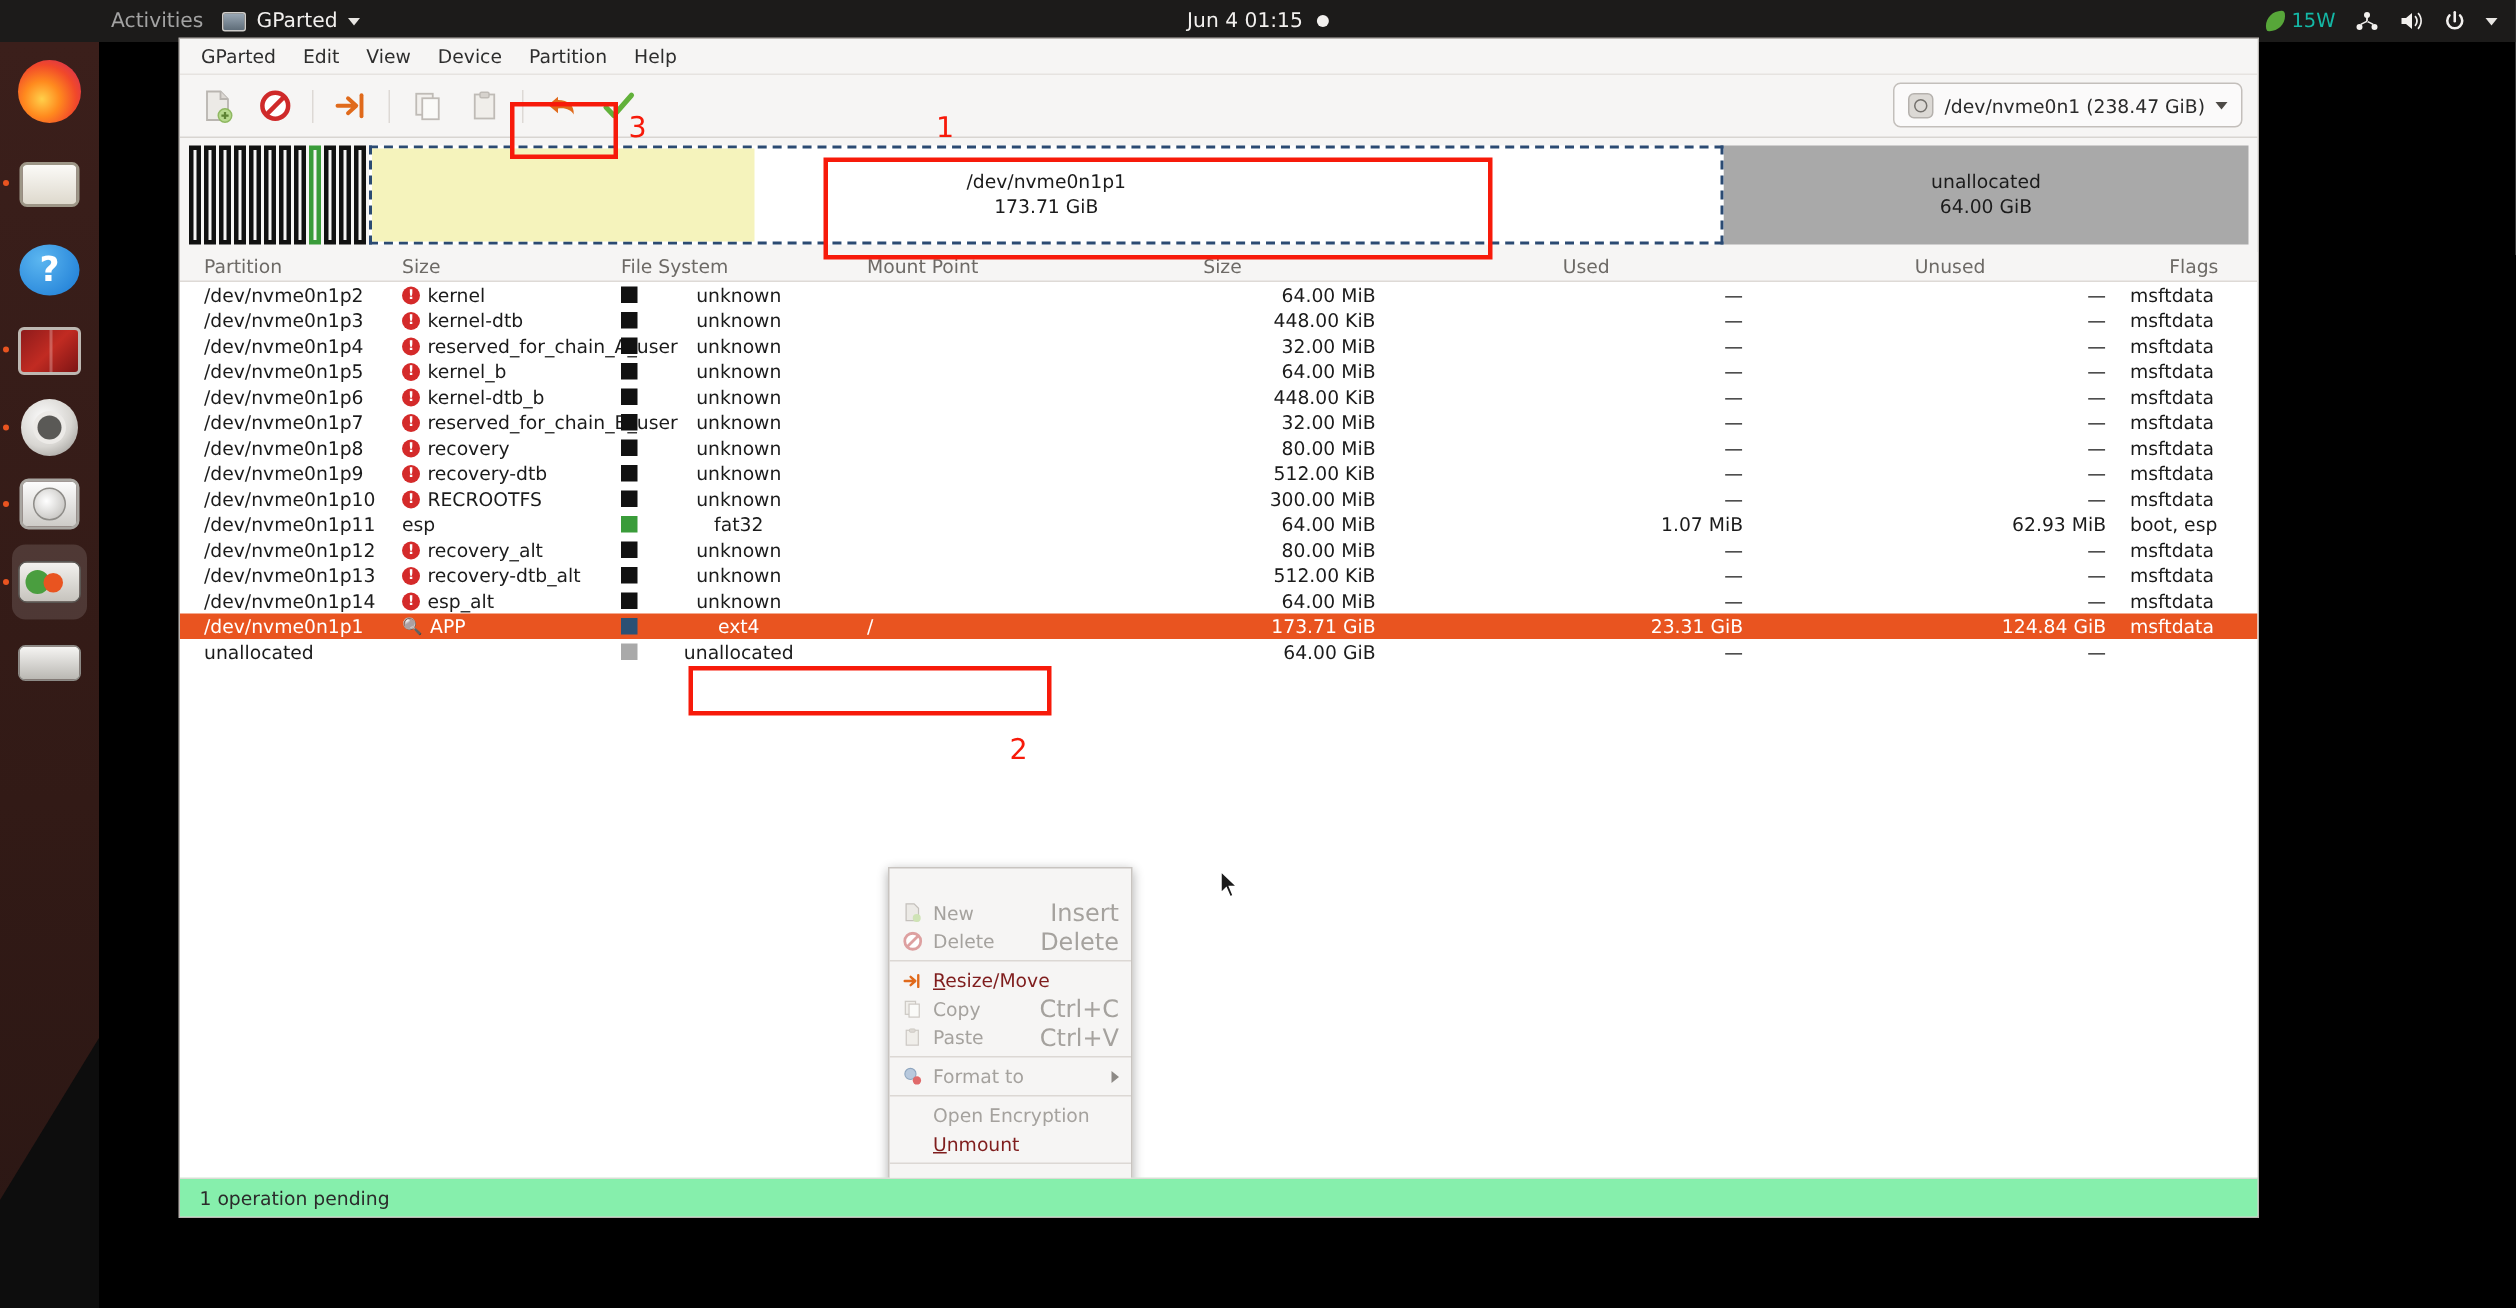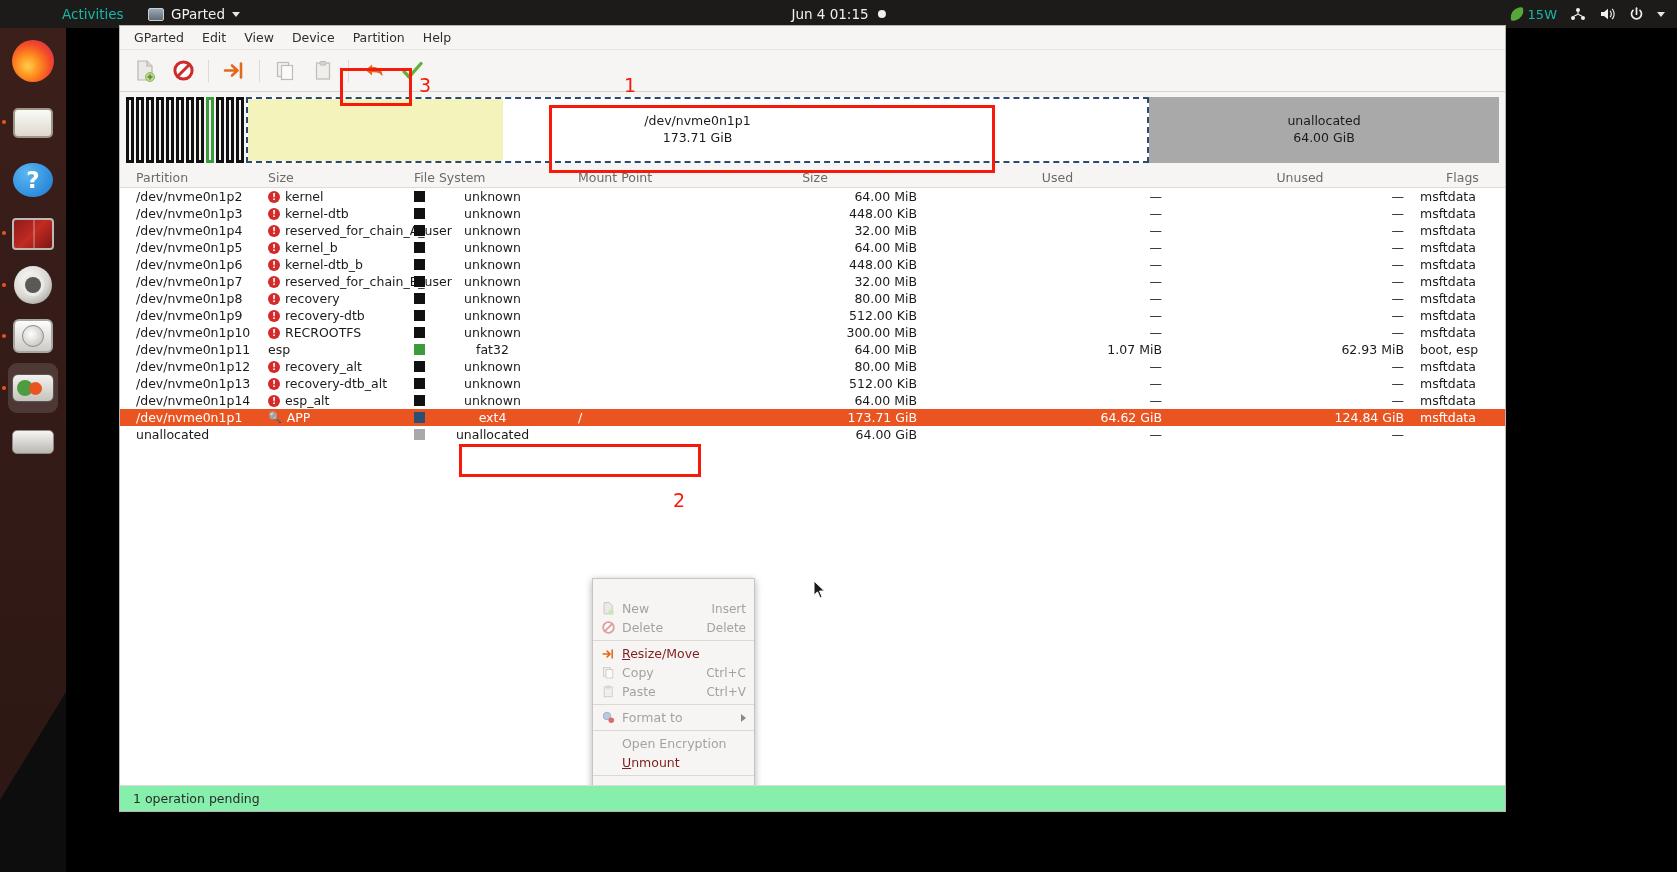--- a/index.html
+++ b/index.html
@@ -10,21 +10,21 @@
     overflow: hidden;
   }
   #root { position: relative; width: 1677px; height: 872px; background: #000; }
 
   
   .topbar {
     position: absolute; left: 0; top: 0; width: 1677px; height: 28px;
     background: #1c1b1a; color: #e6e4e1; font-size: 13.5px;
     display: flex; align-items: center;
   }
-  .tb-activities { position: absolute; left: 62px; color: #14b8a6; font-size: 13.5px; }
+  .tb-activities { position: absolute; left: 74px; color: #a3a3a3; font-size: 13.5px; }
   .tb-app { position: absolute; left: 148px; display: flex; align-items: center; gap: 7px; }
   .tb-app-icon {
     width: 16px; height: 13px; border: 1.6px solid #cfcdca; border-radius: 2px;
     background: linear-gradient(#9aa8b5, #5f6d79); position: relative;
   }
   .tb-app-name { font-size: 13.5px; color: #f2f0ee; }
   .caret-down {
     width: 0; height: 0; border-left: 4.5px solid transparent; border-right: 4.5px solid transparent;
     border-top: 5px solid #e8e6e3;
   }
@@ -219,21 +219,21 @@
     position: absolute; left: 472px; top: 410px; width: 163px;
     background: #f6f5f4; border: 1px solid #c8c4c0; box-shadow: 0 2px 7px rgba(0,0,0,0.32);
     padding: 20px 0; font-size: 12.5px; z-index: 30;
   }
   .mi {
     height: 19px; display: flex; align-items: center; padding: 0 8px 0 9px;
     color: #7f1d1d; gap: 7px;
   }
   .mi.disabled { color: #a5a29e; }
   .mi .milabel { flex: 1; }
-  .mi .accel { color: #a5a29e; font-size: 12px; }
+  .mi .accel { color: #a5a29e; font-size: 16px; }
   .mi-ic { width: 13px; height: 13px; flex: 0 0 auto; display: flex; align-items: center; justify-content: center; }
   .msep { height: 1px; background: #dcd8d4; margin: 3px 0; }
   .submark {
     width: 0; height: 0; border-top: 4px solid transparent; border-bottom: 4px solid transparent;
     border-left: 5px solid #8d8a86;
   }
   .u { text-decoration: underline; }
 
   
   .statusbar {
@@ -376,20 +376,25 @@
         <svg width="23" height="21" viewBox="0 0 23 21">
           <path d="M9 4.5L2.5 10 9 15.5v-3.2c5.5-.6 8.6 1 10.5 4 .3-6.3-3.7-9.4-10.5-9.6z" fill="#e06a1b"></path>
         </svg>
       </div>
       <div class="tool">
         <svg width="23" height="21" viewBox="0 0 23 21">
           <path d="M3 11.5l5.2 5.5L20 3.5" fill="none" stroke="#62b13a" stroke-width="3.4" stroke-linecap="round" stroke-linejoin="round"></path>
         </svg>
       </div>
 
+      <div class="devbtn">
+        <span class="devbtn-ic"></span>
+        <span>/dev/nvme0n1 (238.47 GiB)</span>
+        <span class="caret-down" style="border-top-color:#4d4a46"></span>
+      </div>
     </div>
 
     <div class="graphic-wrap">
       <div class="graphic">
         <div class="gp-small"></div>
         <div class="gp-small"></div>
         <div class="gp-small"></div>
         <div class="gp-small"></div>
         <div class="gp-small"></div>
         <div class="gp-small"></div>
@@ -639,21 +644,21 @@
             <div class="c-name">
               <span class="mag-ic">🔍</span>
               <span>APP</span>
             </div>
             <div class="c-fs">
               <span class="swatch" style="background: rgb(43, 80, 116);"></span>
               <span class="fs-name">ext4</span>
             </div>
             <div class="c-mnt">/</div>
             <div class="c-size">173.71 GiB</div>
-            <div class="c-used">64.62 GiB</div>
+            <div class="c-used">23.31 GiB</div>
             <div class="c-unused">124.84 GiB</div>
             <div class="c-flags">msftdata</div>
           </div>
           <div class="trow">
             <div class="c-part">unallocated</div>
             <div class="c-name">
               <span></span>
             </div>
             <div class="c-fs">
               <span class="swatch" style="background: rgb(169, 169, 169);"></span>

